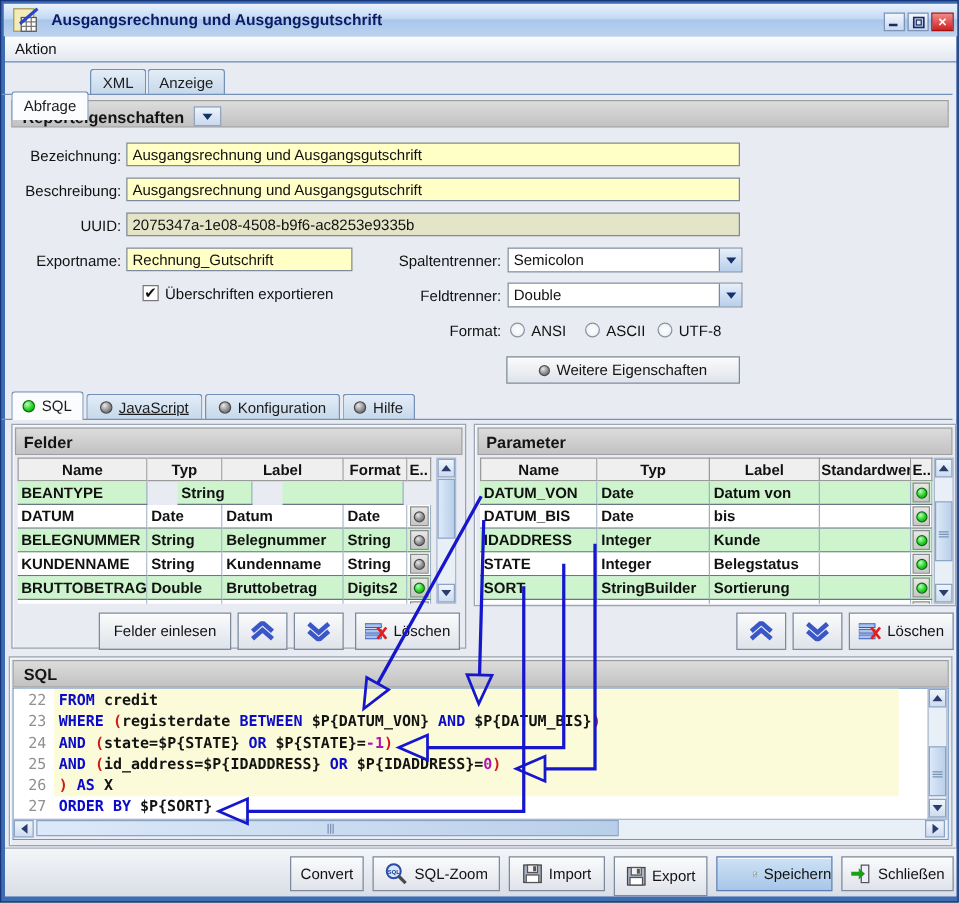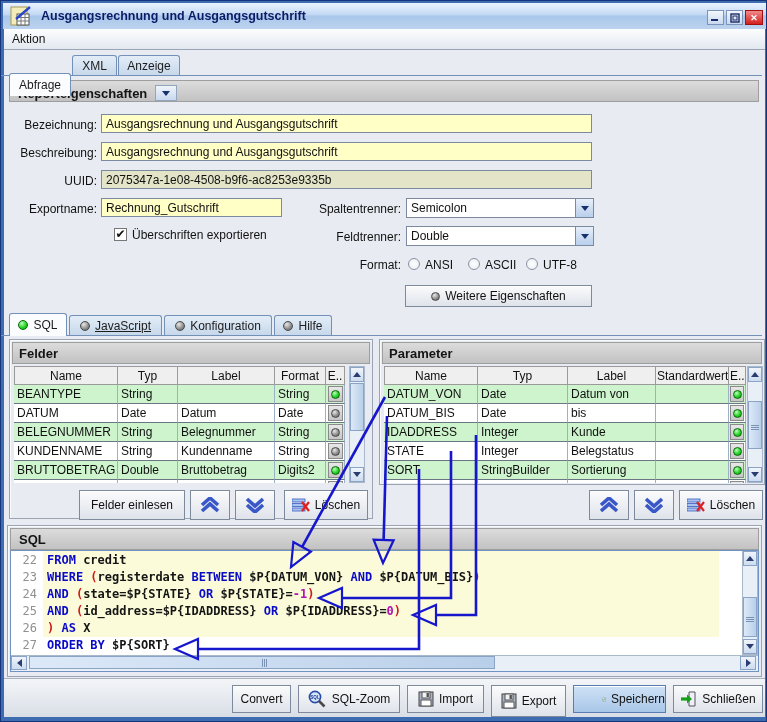--- a/index.html
+++ b/index.html
@@ -57,21 +57,21 @@
   .inline-label{font-size:12px;color:#111;}
 
   
   .btn{position:absolute;border:1px solid #7d8a9c;background:linear-gradient(#fafbfc,#dfe3ea);
     box-shadow:inset 0 1px 0 #fff;font-size:12px;color:#111;display:flex;align-items:center;
     justify-content:center;gap:5px;cursor:pointer;}
   .btn.hl{background:linear-gradient(#cfe2f6,#a8c6e8);border-color:#5a7cb0;}
 
   
   .panel{position:absolute;background:#e8ecf2;border:1px solid #9aa4b2;box-shadow:inset 1px 1px 0 #f8fafc;}
-  .tblhead,.trow{display:grid;}
+  .tblhead,.trow{display:grid;font-weight:bold;}
   .tcell{border-right:1px solid #9db1c4;border-bottom:1px solid #6a7683;font-size:12px;color:#111;
     padding:2px 3px;white-space:nowrap;overflow:hidden;height:19px;}
   .tblhead .tcell{background:#efefef;border:1px solid #9a9a9a;border-left:none;text-align:center;padding:2px 1px;}
   .tblhead .tcell:first-child{border-left:1px solid #9a9a9a;}
   .trow.odd .tcell{background:#cdf4cd;}
   .trow.even .tcell{background:#fff;}
   .ledcell{display:flex;align-items:center;justify-content:center;padding:1px;}
   .ledbtn{width:15px;height:16px;border:1px solid #8a8a8a;background:linear-gradient(#e8e8e8,#c6c6c6);
     display:flex;align-items:center;justify-content:center;cursor:pointer;}
   .ledbtn .led{width:9px;height:9px;}
@@ -226,21 +226,21 @@
     <div class="grayhdr" style="position:absolute;left:2px;top:2px;width:358px;height:22px;padding-left:6px;">Felder</div>
     <div id="felder-table" style="position:absolute;left:4px;top:26px;width:331px;">
         <div class="tblhead" style="grid-template-columns: 104px 60px 97px 51px 19px;">
           <div class="tcell">Name</div>
           <div class="tcell">Typ</div>
           <div class="tcell">Label</div>
           <div class="tcell">Format</div>
           <div class="tcell">E..</div>
         </div>
         <div style="height: 98px; overflow: hidden;">
-          <div class="trow odd" style="grid-template-columns: 104px 60px 97px 51px 19px;">
+          <div class="trow odd" style="grid-template-columns: 104px 60px 97px 51px 19px; gap: 24px;">
             <div class="tcell">BEANTYPE</div>
             <div class="tcell">String</div>
             <div class="tcell"></div>
             <div class="tcell">String</div>
             <div class="tcell ledcell">
               <div class="ledbtn">
                 <span class="led green"></span>
               </div>
             </div>
           </div>

